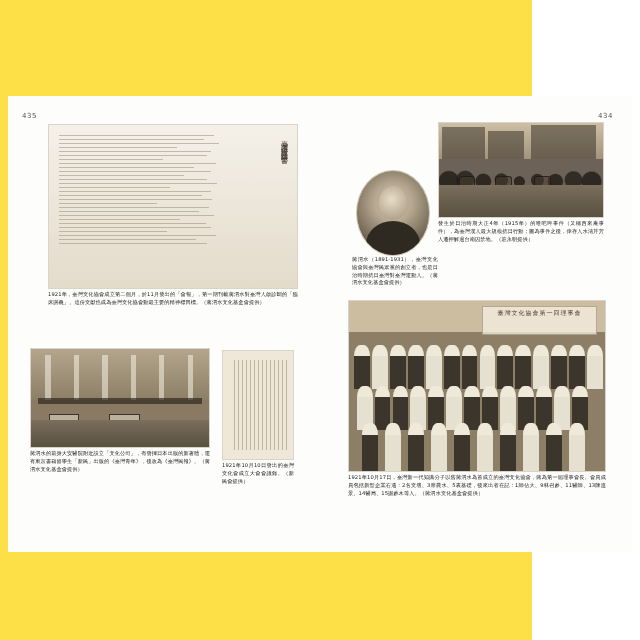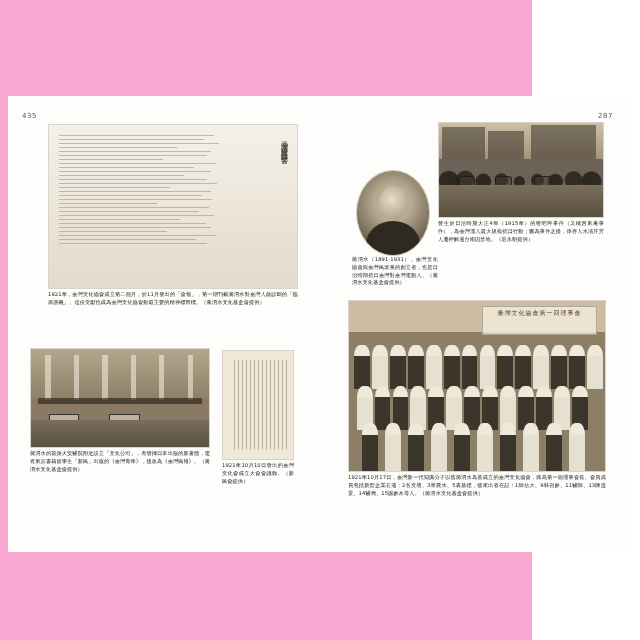--- a/index.html
+++ b/index.html
@@ -13,21 +13,21 @@
     font-family: "DejaVu Sans", "Liberation Sans", sans-serif;
     overflow: hidden;
   }
 
   .page-spread {
     position: absolute;
     left: 0;
     top: 0;
     width: 532px;
     height: 640px;
-    background: #f9a8d4;
+    background: #fde047;
   }
 
   
   .paper {
     position: absolute;
     left: 8px;
     top: 96px;
     width: 624px;
     height: 456px;
     background: #fdfdfb;
@@ -215,21 +215,21 @@
   }
 </style>
 </head>
 <body>
 
 <div class="page-spread">
 
   <div class="paper"></div>
 
   <div class="folio left">435</div>
-  <div class="folio right">287</div>
+  <div class="folio right">434</div>
 
   <div class="fig" style="left:48px; top:124px; width:250px;">
     <div class="imgbox doc-scan" style="height:165px;">
       <div class="doc-lines" style="left:4%; right:28%;">
         <i style="width:92%"></i>
           <i style="width:86%"></i>
           <i style="width:95%"></i>
           <i style="width:70%"></i>
         <i style="width:90%"></i>
           <i style="width:88%"></i>

